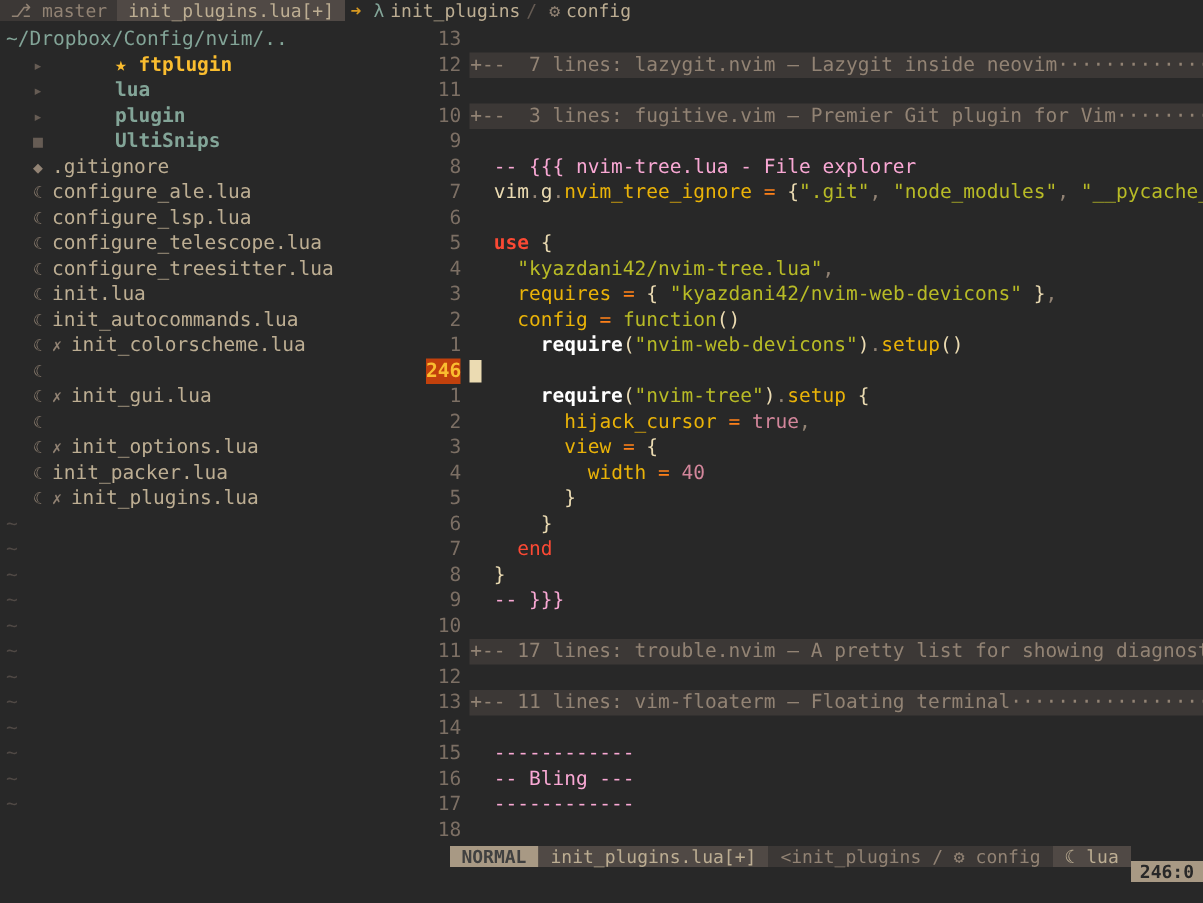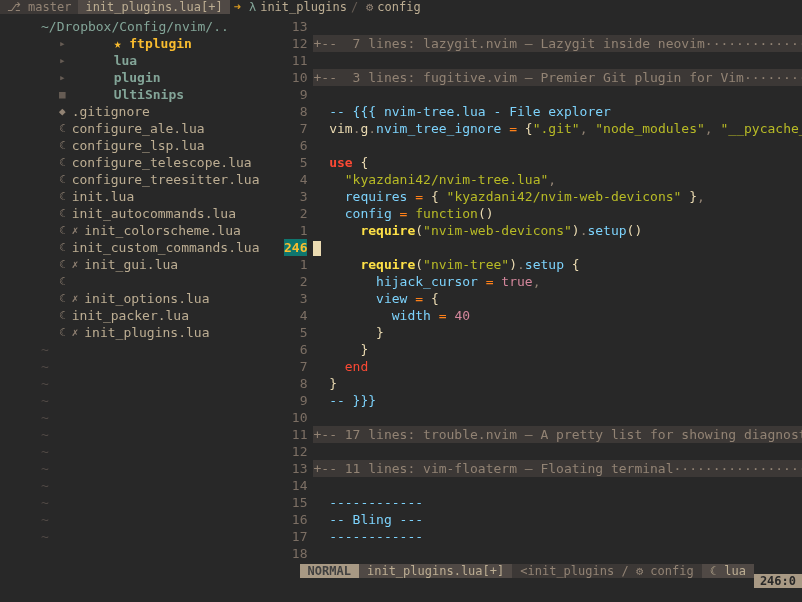--- a/index.html
+++ b/index.html
@@ -7,50 +7,50 @@
 .tabline { display:flex; height:18px; background:#282828; align-items:flex-start; font-size:12px; }
 .tab-seg { padding:0 7px; }
 .seg-branch { background:#3c3836; color:#928374; }
 .seg-file { background:#504945; color:#bdae93; }
 .seg-arrow { color:#d79921; padding:0 4px; }
 .seg-lambda { color:#83a598; padding:0 4px; }
 .seg-fn { color:#bdae93; }
 .seg-sep { color:#665c54; padding:0 4px; }
 .seg-icon { color:#928374; padding:0 4px; }
 .main { display:flex; height:544px; }
-.tree { width:284px; background:#282828; overflow:hidden;padding-left:37px; }
+.tree { width:284px; background:#282828; overflow:hidden; }
 .tree-path { color:#83a598; padding:1px 4px; font-size:13px; }
 .tree-row { display:flex; align-items:center; height:17px; padding-left:8px; white-space:nowrap; } .ind1 { padding-left:22px; }
 .marker { color:#665c54; margin-right:4px; font-size:11px; }
 .folder { color:#83a598; font-weight:bold;margin-left:44px; }
 .folder-star { color:#fabd2f; }
 .file-icon { color:#928374; margin-right:6px; font-size:11px; }
 .file-name { color:#bdae93; }
 .file-mod { color:#928374; margin-right:6px; font-size:11px; }
 .editor { flex:1; display:flex; background:#282828; overflow:hidden; }
 .gutter { width:42px; text-align:right; color:#7c6f64; padding-right:6px; }
 .gutter .ln { height:17px; line-height:17px; }
-.gutter .cur { background:#0f766e; color:#fabd2f; font-weight:bold; }
+.gutter .cur { background:#c2410c; color:#fabd2f; font-weight:bold; }
 .code { flex:1; }
 .cline { height:17px; line-height:17px; white-space:pre; }
 .fold { background:#3c3836; color:#928374; }
 .cursor { background:#ebdbb2; display:inline-block; width:8px; height:15px; vertical-align:middle; }
 .kw-use { color:#fb4934; font-weight:bold;margin-top:48px; }
-.kw-req { color:#fde047; font-weight:bold; }
+.kw-req { color:#ffffff; font-weight:bold; }
 .kw-end { color:#fb4934; }
 .str { color:#b8bb26; }
 .num { color:#d3869b; }
 .bool { color:#d3869b; }
 .fn { color:#b8bb26; }
 .ident { color:#ebdbb2; }
-.field { color:#7dd3fc; }
+.field { color:#eab308; }
 .punct { color:#928374; }
 .brace { color:#ebdbb2; }
 .op { color:#fe8019; }
-.comment { color:#7dd3fc; }
+.comment { color:#f9a8d4; }
 .status { display:flex; height:18px; align-items:center; font-size:12px; }
 .status-pad { flex:1; background:#282828; }
 .st-mode { background:#a89984; color:#404040; padding:0 8px; font-weight:bold; }
 .st-file { background:#504945; color:#bdae93; padding:0 8px; }
 .st-crumb { background:#3c3836; color:#928374; padding:0 8px; }
 .st-ft { background:#504945; color:#bdae93; padding:0 8px; }
 .st-pos { background:#a89984; color:#282828; padding:0 6px; font-weight:bold;margin-top:20px; }
 .cmdline { height:22px; background:#282828; }
 .tree-below { color:#504945; padding-left:4px; line-height:17px; }
 </style>
@@ -116,21 +116,20 @@
           <span class="file-icon">☾</span>
           <span class="file-name">init_autocommands.lua</span>
         </div>
         <div class="tree-row ind1">
           <span class="file-icon">☾</span>
           <span class="file-mod">✗</span>
           <span class="file-name">init_colorscheme.lua</span>
         </div>
         <div class="tree-row ind1">
           <span class="file-icon">☾</span>
-          <span class="file-name">init_custom_commands.lua</span>
         </div>
         <div class="tree-row ind1">
           <span class="file-icon">☾</span>
           <span class="file-mod">✗</span>
           <span class="file-name">init_gui.lua</span>
         </div>
         <div class="tree-row ind1">
           <span class="file-icon">☾</span>
         </div>
         <div class="tree-row ind1">

